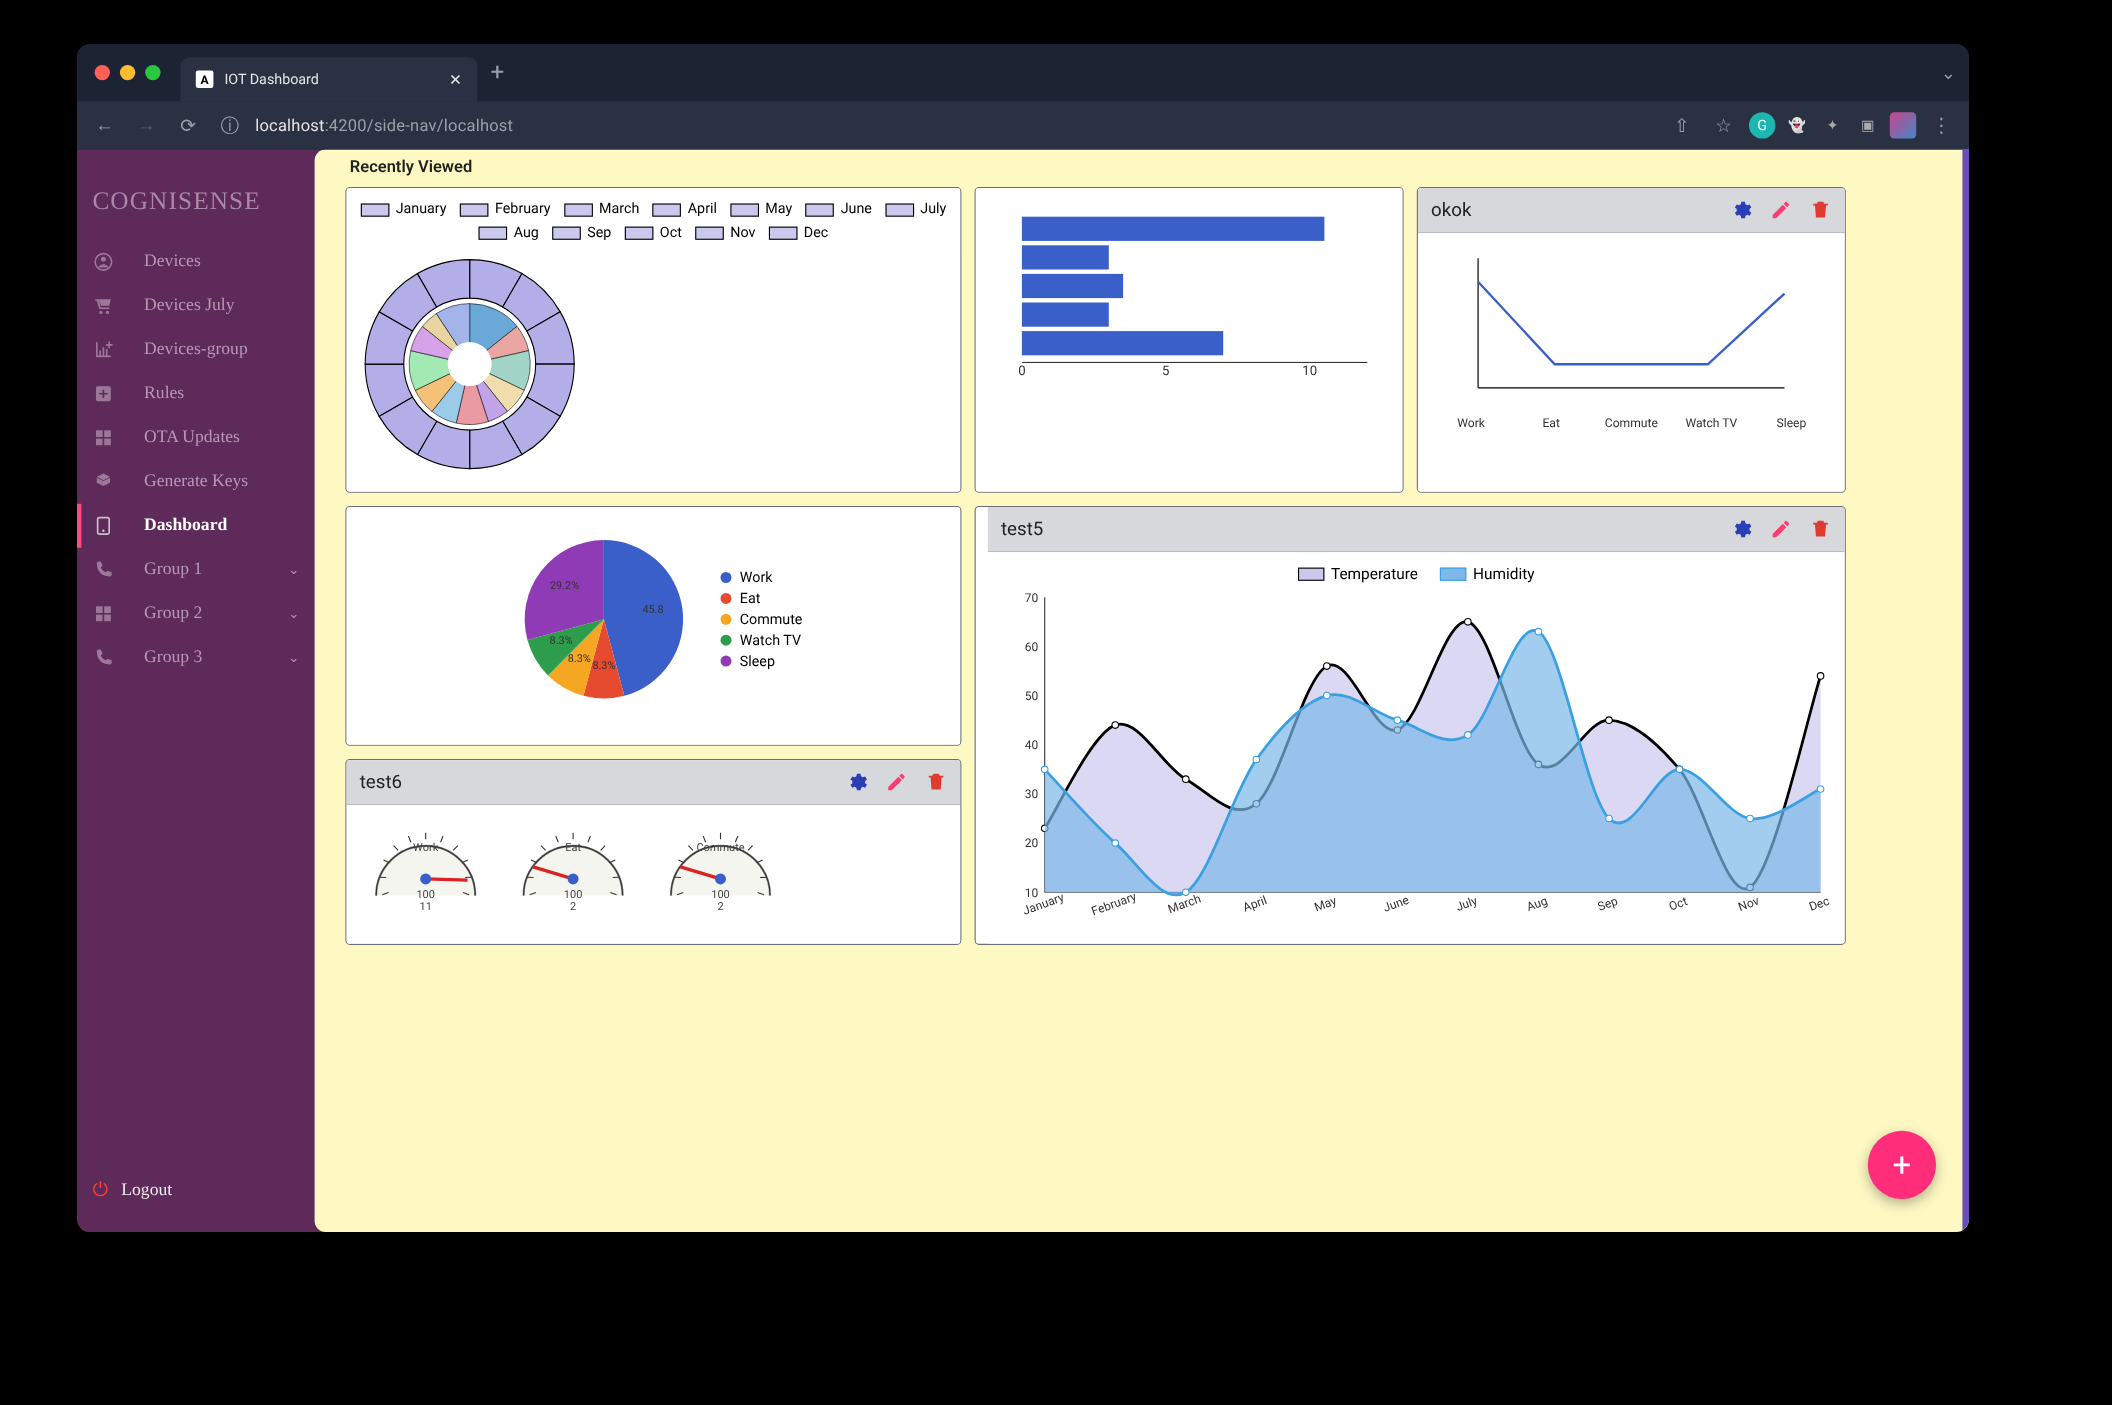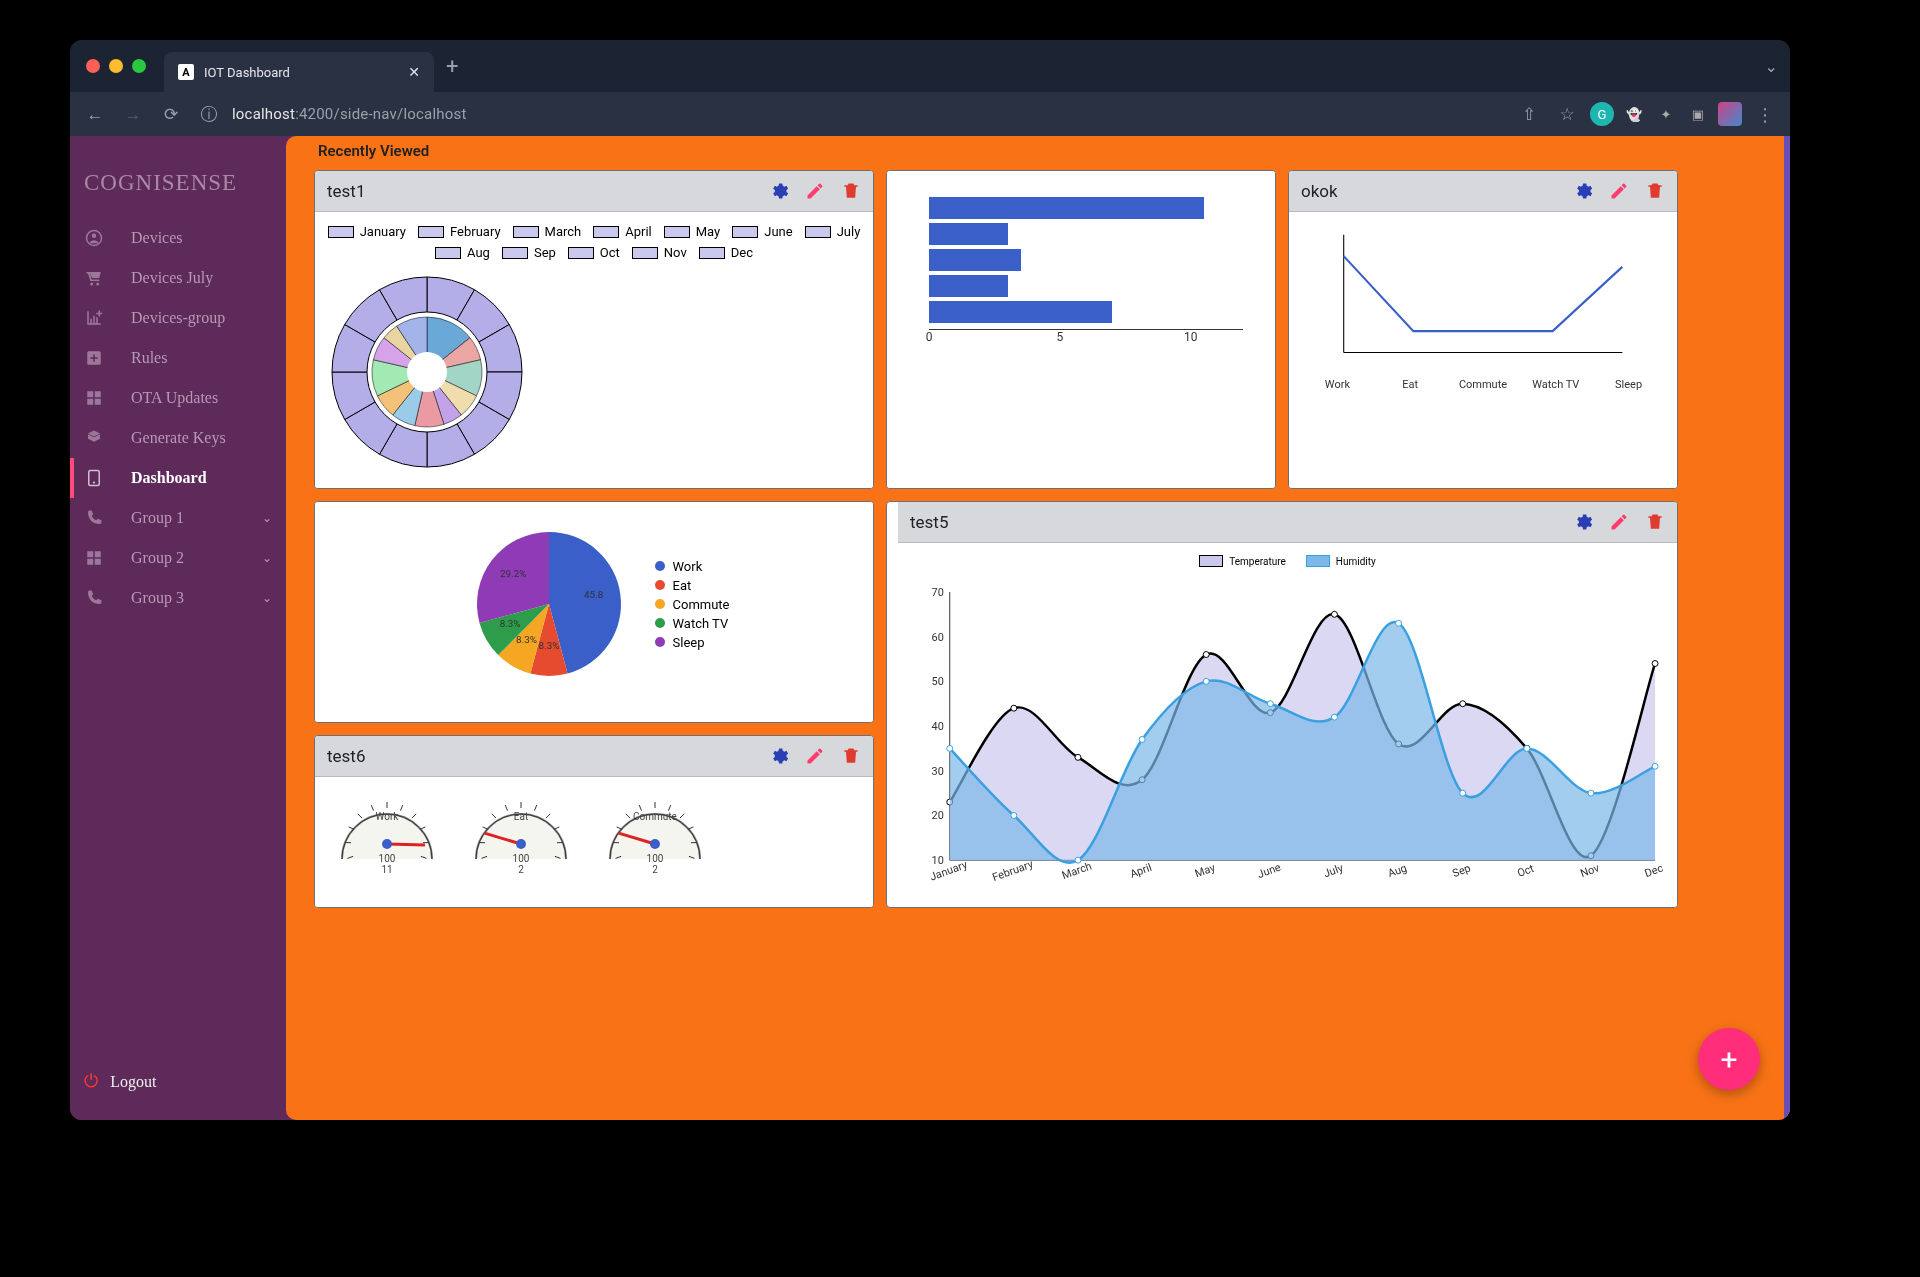--- a/index.html
+++ b/index.html
@@ -62,21 +62,21 @@
 .snav li.active::after{
   content:""; position:absolute; right:-12px; top:50%; transform:translateY(-50%);
   border:10px solid transparent; border-right-color:#f0f0f3;
 }
 .snav .ic{ width:20px;height:20px;display:flex;align-items:center;justify-content:center;opacity:.7;}
 .snav .ic svg{width:18px;height:18px;fill:currentColor;}
 .snav li .ex{ margin-left:auto; font-size:12px;color:#b898b6;}
 .logout{ margin-top:auto; display:flex; align-items:center; gap:12px; padding:18px 14px 28px; cursor:pointer; color:#eee; font-size:16px;}
 .logout .pic{color:#ff3b30;font-size:18px;}
 .main {
-  flex:1; background:#f97316; margin:0; overflow:auto; position:relative;
+  flex:1; background:#fef9c3; margin:0; overflow:auto; position:relative;
   border-radius: 10px 0 0 10px; padding: 0 18px 18px 28px;
 }
 .vline{ position:absolute; right:0; top:0; bottom:0; width:6px; background:#6b4db8;}
 .section-title{ font-size:15px; color:#222; padding:6px 0 10px 4px; font-weight:600; }
 .grid{ display:grid; grid-template-columns: 560px 390px 390px; gap:12px; }
 .wide{ grid-column: span 2;}
 .card{
   border:1px solid #6b6f76; border-radius:4px; background:#fff; overflow:hidden;
   display:flex; flex-direction:column;
 }
@@ -109,21 +109,21 @@
 .xt span{flex:1;text-align:center;}
 .pie-wrap{display:flex;align-items:center;gap:16px;justify-content:center;}
 .pie-leg{font-size:13px;}
 .pie-leg div{display:flex;align-items:center;gap:8px;margin:4px 0;}
 .pie-leg .d{width:10px;height:10px;border-radius:50%;}
 .gauges{display:flex;flex-wrap:wrap;gap:14px;}
 .gauge{width:120px;height:90px;position:relative;}
 .gauge svg{width:100%;height:100%;}
 .gauge .lbl{position:absolute;top:22px;left:0;right:0;text-align:center;font-size:10px;color:#444;}
 .gauge .val{position:absolute;bottom:4px;left:0;right:0;text-align:center;font-size:10px;color:#444;}
-.area-leg{display:flex;gap:20px;justify-content:center;font-size:10px;margin-bottom:14px;}
+.area-leg{display:flex;gap:20px;justify-content:center;font-size:14px;margin-bottom:2px;}
 .area-leg span{display:flex;align-items:center;gap:6px;}
 .area-leg .sw{width:24px;height:12px;border:1px solid #000;}
 svg text{font-size:11px;fill:#333;}
 </style>
 </head>
 <body>
 
 <div class="window">
 
   <div class="tabbar">
@@ -263,40 +263,20 @@
         <span class="pic">⏻</span>
         <span>Logout</span>
       </div>
     </aside>
 
     <main class="main">
       <div class="section-title">Recently Viewed</div>
       <div class="grid" id="grid">
 
         <div class="card">
-          <div class="cardhdr">
-            <span class="t">test1</span>
-            <div class="tools">
-              <span class="tbtn gear">
-                  <svg viewBox="0 0 24 24">
-                    <path d="M12 8a4 4 0 100 8 4 4 0 000-8zm9 4a7 7 0 00-.1-1.2l2.1-1.6-2-3.4-2.5 1a7 7 0 00-2-1.2L16 3h-4l-.5 2.6a7 7 0 00-2 1.2l-2.5-1-2 3.4 2.1 1.6A7 7 0 007 12c0 .4 0 .8.1 1.2L5 14.8l2 3.4 2.5-1c.6.5 1.3.9 2 1.2L12 21h4l.5-2.6c.7-.3 1.4-.7 2-1.2l2.5 1 2-3.4-2.1-1.6c.1-.4.1-.8.1-1.2z"></path>
-                  </svg>
-                </span>
-              <span class="tbtn pen">
-                  <svg viewBox="0 0 24 24">
-                    <path d="M3 17.25V21h3.75L17.8 9.94l-3.75-3.75L3 17.25zM20.7 7.04a1 1 0 000-1.41l-2.34-2.34a1 1 0 00-1.41 0l-1.83 1.83 3.75 3.75 1.83-1.83z"></path>
-                  </svg>
-                </span>
-              <span class="tbtn trash">
-                  <svg viewBox="0 0 24 24">
-                    <path d="M6 7h12l-1 13H7L6 7zm3-4h6l1 2h4v2H4V5h4l1-2z"></path>
-                  </svg>
-                </span>
-            </div>
-          </div>
           <div class="cardbody">
             <div class="legend-months" id="leg-months">
                 <span><span class="sw"></span>January</span>
                 <span><span class="sw"></span>February</span>
                 <span><span class="sw"></span>March</span>
                 <span><span class="sw"></span>April</span>
                 <span><span class="sw"></span>May</span>
                 <span><span class="sw"></span>June</span>
                 <span><span class="sw"></span>July</span>
                 <span><span class="sw"></span>Aug</span>

